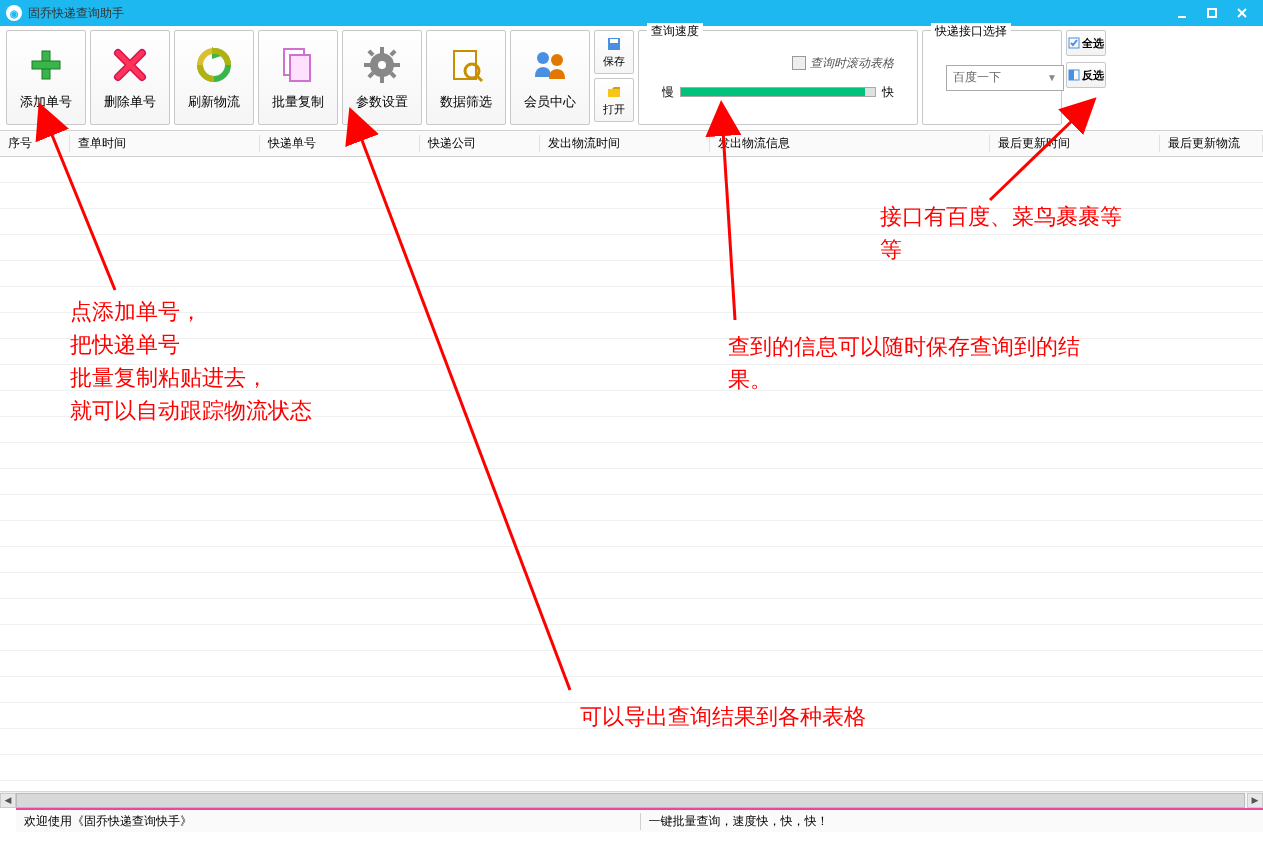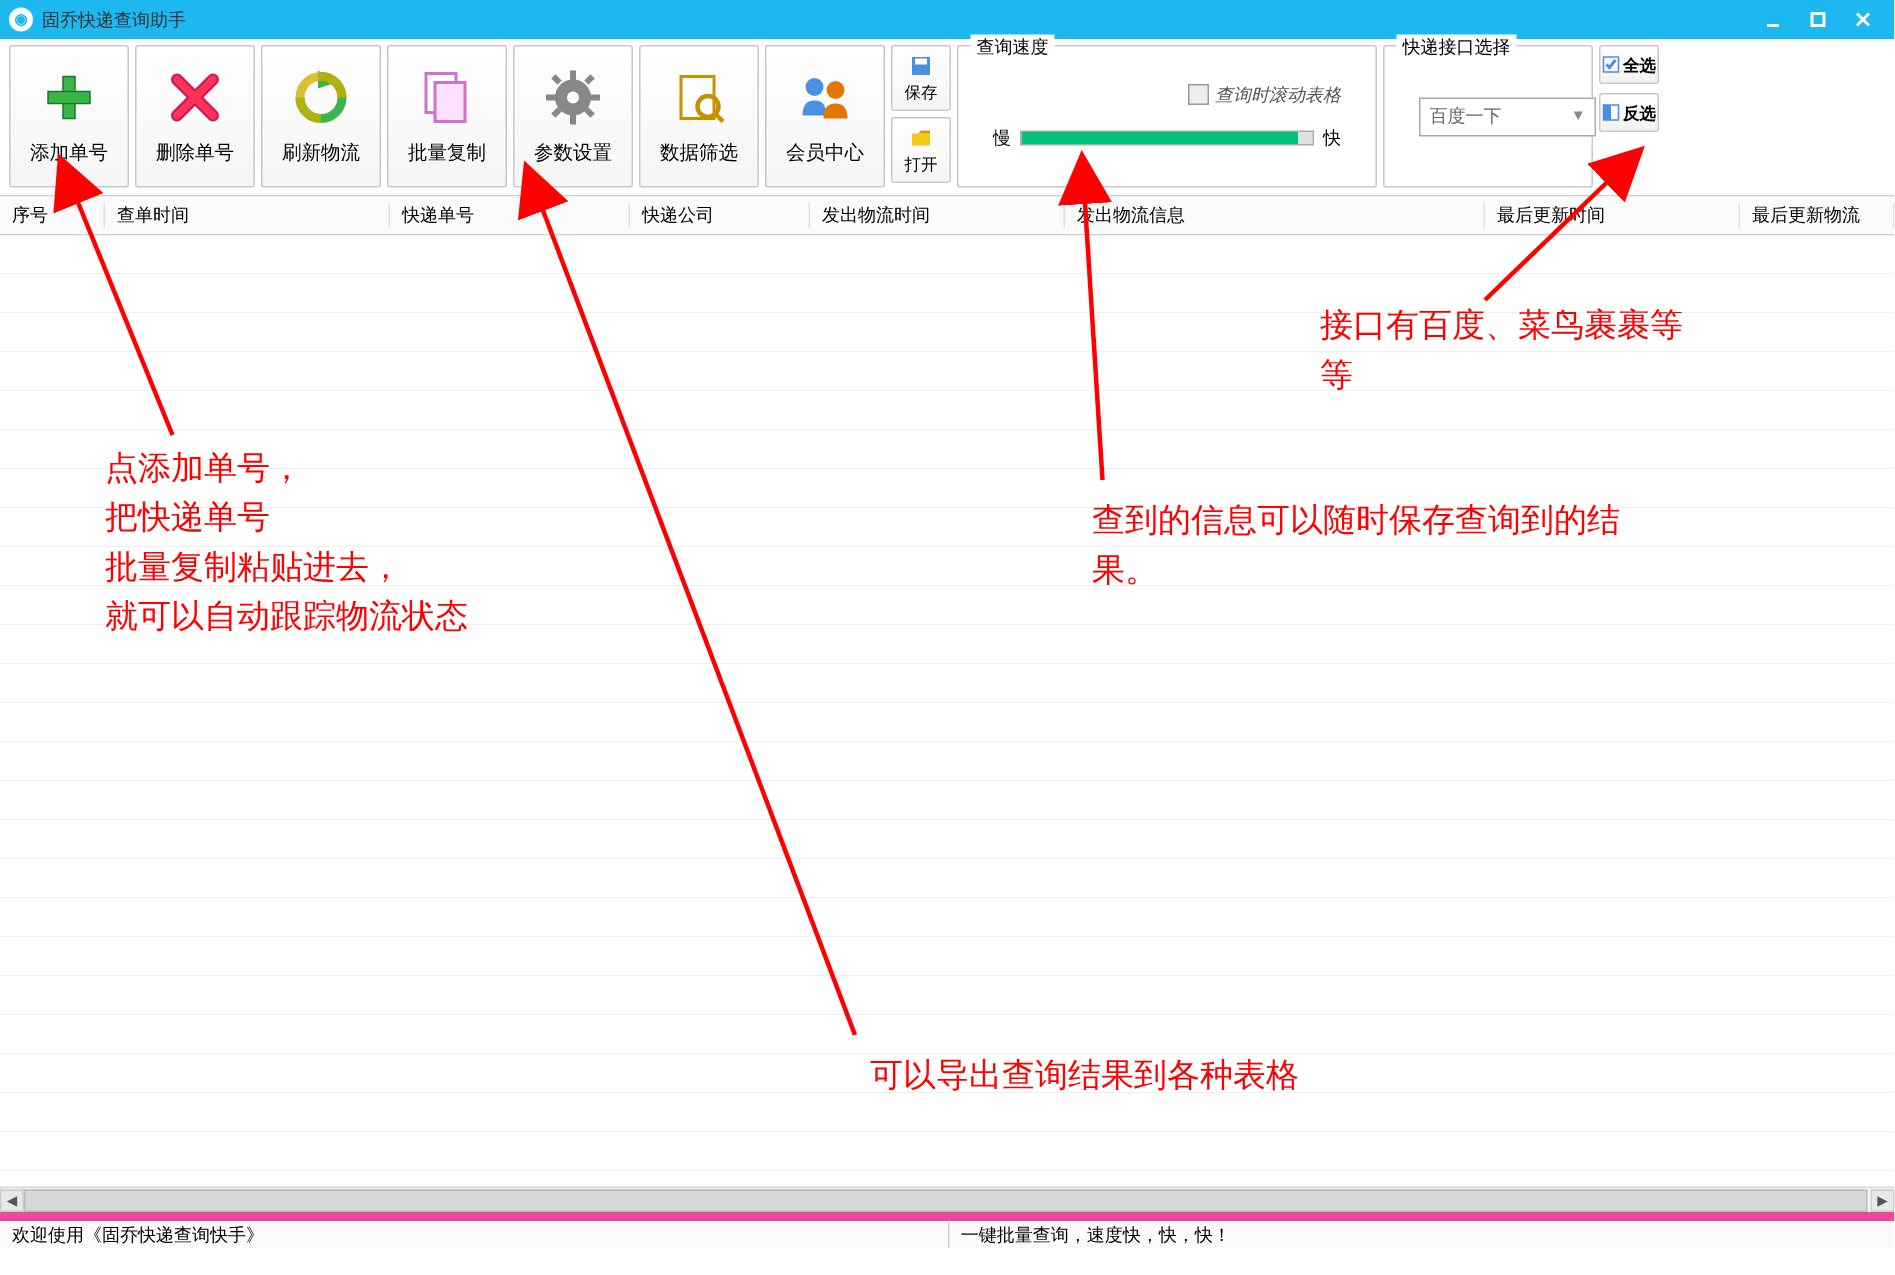--- a/index.html
+++ b/index.html
@@ -148,25 +148,26 @@
 }
 .hscroll .arrow {
   width:16px; height:15px; background:#e8e8e8; border:1px solid #ccc;
   display:flex;align-items:center;justify-content:center;font-size:9px;color:#555;
 }
 .hscroll .track { flex:1; height:15px; background:#f5f5f5; position:relative;}
 .hscroll .thumb { position:absolute; left:0; top:0; height:15px; width: calc(100% - 2px); background:#d8d8d8; border:1px solid #bbb;}
 
 .statusbar {
   height: 24px;
-  border-top:6px solid #ec4899;
+  border-top:2px solid #ec4899;
   background:#fafafa;
   display:flex; align-items:center;
   padding: 0 8px;
   font-size:12px;
+  margin-left:16px;
 }
 .statusbar .sleft { flex: 0 0 50%; }
 .statusbar .sright { flex: 1; padding-left: 8px; border-left:1px solid #d0d0d0;}
 
 
 .anno {
   position:absolute;
   color:#ff0000;
   font-size:22px;
   line-height:1.5;

